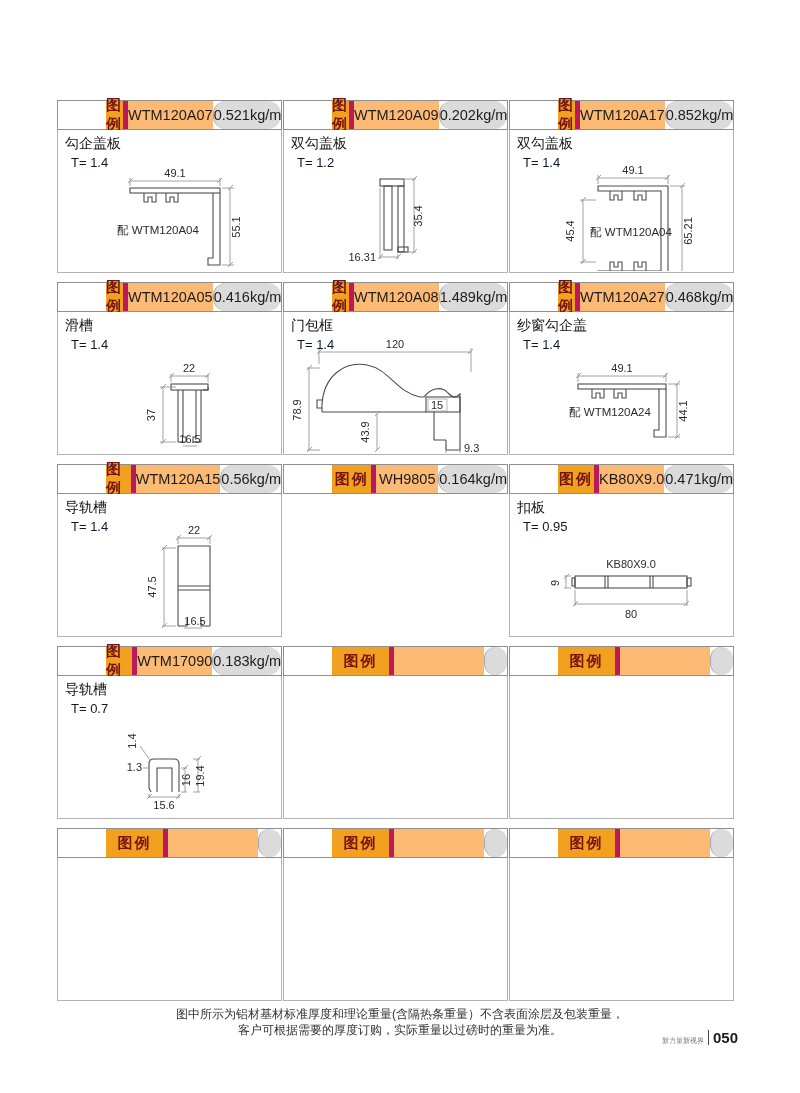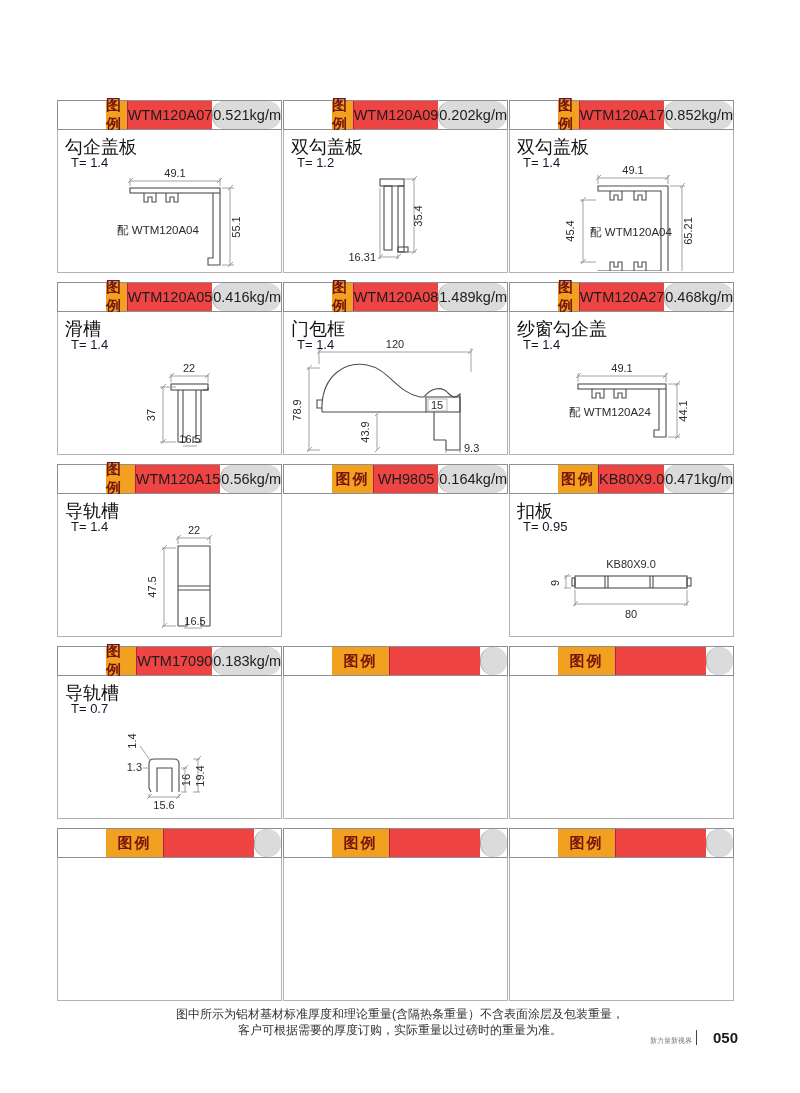--- a/index.html
+++ b/index.html
@@ -16,44 +16,44 @@
     display:flex; height:30px; box-sizing:border-box;
     border:1px solid #8f8f8f;
     padding-left:48px;
   }
   .hdr-legend {
     width:57px; background:#f1a01f; color:#76150d; font-weight:bold;
     font-size:15px; letter-spacing:2px;
     display:flex; align-items:center; justify-content:center;
   }
   .hdr-model {
-    width:90px; background:#ef4444; color:#1c1c1c; font-size:14.5px;
+    width:90px; background:#fdba74; color:#1c1c1c; font-size:14.5px;
     display:flex; align-items:center; justify-content:center;
-    border-left:1px solid #be185d; white-space:nowrap;
+    border-left:5px solid #be185d; white-space:nowrap;
   }
   .hdr-weight {
     flex:1; background:#dbdbdb; color:#1c1c1c; font-size:14.5px;
     display:flex; align-items:center; justify-content:center;
     border-left:1px solid #a8a8a8; white-space:nowrap;border-radius:13px;
   }
   .cell-body {
     position:relative; height:143px; box-sizing:border-box; background:#fff;
     border:1px solid #b2b2b2; border-top:none;
   }
-  .pname { position:absolute; left:7px; top:5px; font-size:18px; color:#111; white-space:nowrap; }
+  .pname { position:absolute; left:7px; top:5px; font-size:14px; color:#111; white-space:nowrap; }
   .pthick { position:absolute; left:13px; top:25px; font-size:13px; color:#0f172a; white-space:nowrap; }
   svg.draw { position:absolute; left:0; top:0; width:223px; height:141px; }
   svg .profile { fill:none; stroke:#4d4d4d; stroke-width:1.1; stroke-linejoin:miter; }
   svg .dim { fill:none; stroke:#8a8a8a; stroke-width:0.8; }
   svg text { font-size:11px; fill:#2b2b2b; font-family:"Liberation Sans", sans-serif; }
   svg text.note { font-size:11.5px; }
   .note-line { position:absolute; left:0; width:800px; text-align:center; font-size:12px; color:#333; }
   .brand-line { position:absolute; top:1030px; right:62px; display:flex; align-items:baseline; }
   .brand { font-size:7px; color:#777; padding-right:4px; }
-  .pageno { font-size:15px; font-weight:bold; color:#1a1a1a; border-left:1px solid #444; padding-left:16px; line-height:1; }
+  .pageno { font-size:15px; font-weight:bold; color:#1a1a1a; border-left:1px solid #444; padding-left:4px; line-height:1; }
 </style>
 </head>
 <body>
 
 <div class="page">
   <div class="grid">
 
     <div class="cell">
       <div class="cell-header">
         <div class="hdr-legend">图例</div>

